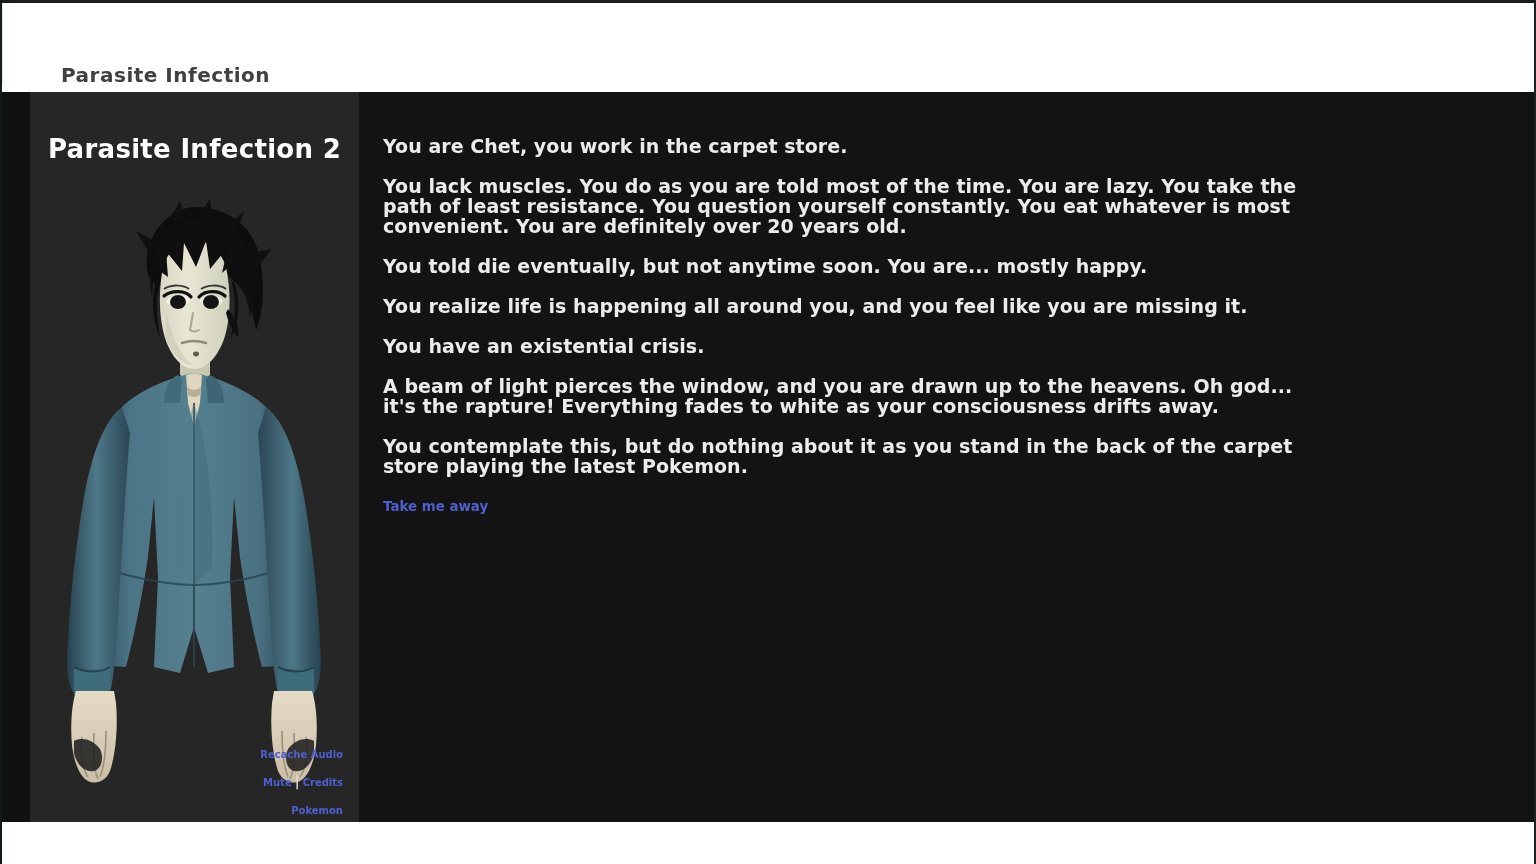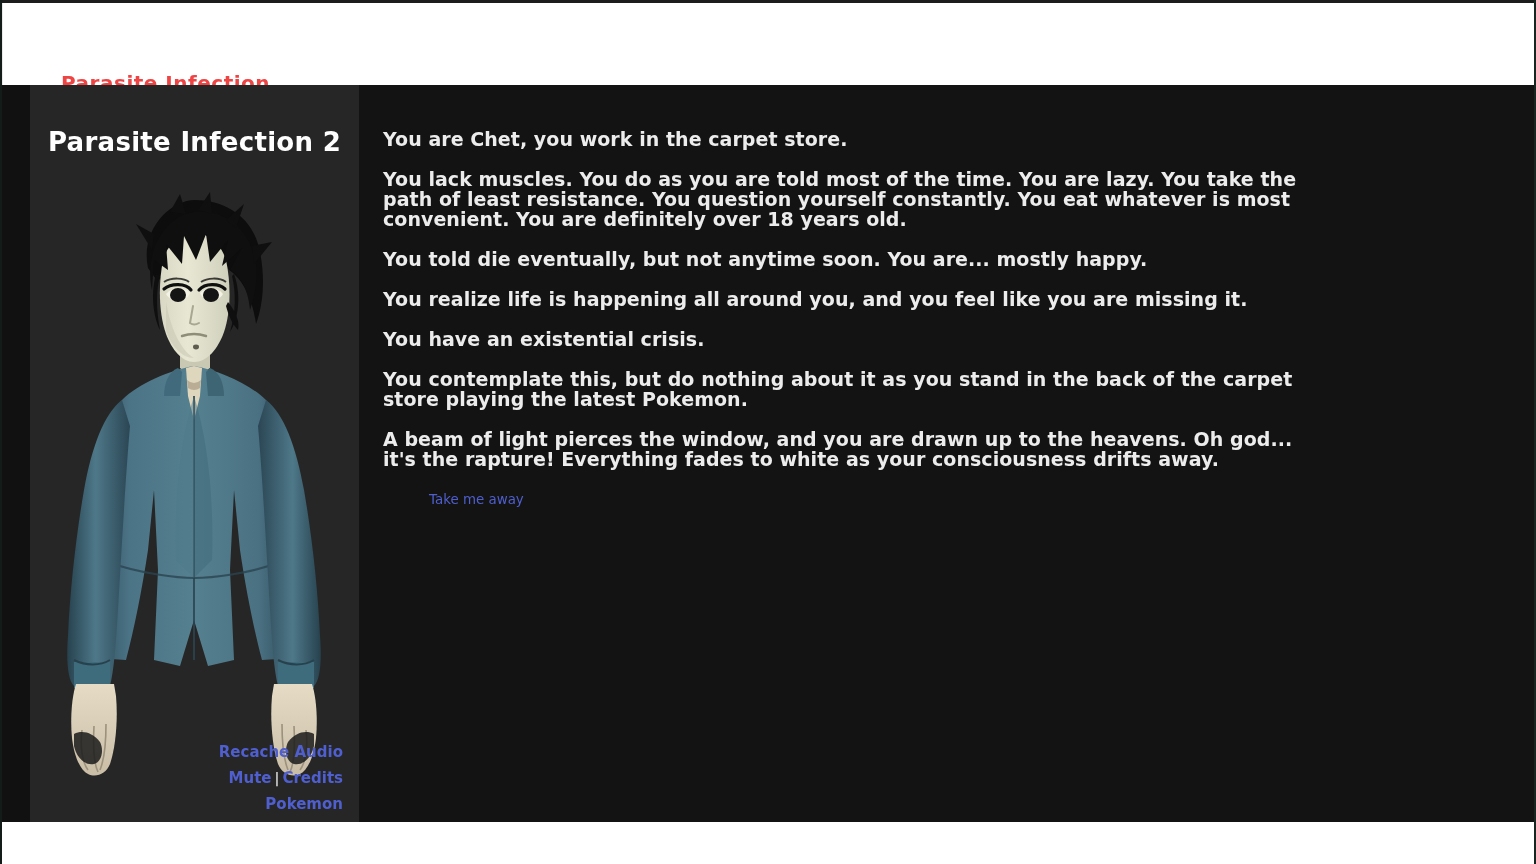--- a/index.html
+++ b/index.html
@@ -21,43 +21,43 @@
     width: 1536px; height: 4px;
     background: #1c1c1c;
   }
   #top-white-area {
     position: absolute; left: 2px; top: 3px;
     width: 1532px; height: 82px;
     background: #ffffff;
     border-left: 1px solid #e9e9e9;
   }
   #ghost-header {
-    position: absolute; left: 58px; top: 68px;
+    position: absolute; left: 58px; top: 60px;
     font-size: 20px; font-weight: bold;
-    color: #ef4444;
+    color: #404040;
     letter-spacing: 0.5px;
     white-space: nowrap;
     user-select: none;
     text-align: center;
   }
   #left-edge {
     position: absolute; left: 0; top: 0;
     width: 2px; height: 864px;
     background: #141c1a;
   }
   #right-edge {
     position: absolute; right: 0; top: 0;
     width: 2px; height: 864px;
     background: #1a2420;
   }
 
   
   #app {
     position: absolute;
-    left: 2px; top: 85px;
+    left: 2px; top: 92px;
     width: 1532px; height: 737px;
     background: #111111;
     display: flex;
     padding-left: 28px;
   }
 
   
   #sidebar {
     position: relative;
     width: 329px; height: 737px;
@@ -84,21 +84,21 @@
 
   
   #sidebar-links {
     position: absolute;
     right: 16px; bottom: 5px;
     text-align: right;
     line-height: 26px;
   }
   .side-link {
     color: #4f5fcf;
-    font-size: 15px;
+    font-size: 10px;
     font-weight: bold;
     text-decoration: none;
     cursor: pointer;
     white-space: nowrap;
   }
   .sep { color: #d8d8d8; font-weight: bold; font-size: 13.5px; padding: 0 3px; }
   .link-row { display: block; }
 
   
   #main {
@@ -115,25 +115,24 @@
     font-weight: bold;
     line-height: 20px;
     max-width: 944px;
     margin-bottom: 20px;
     letter-spacing: 0.05px;
   }
   #choice-link {
     display: inline-block;
     color: #4f5fcf;
     font-size: 13.4px;
-    font-weight: normal;
+    font-weight: bold;
     text-decoration: none;
     cursor: pointer;
     margin-top: 1px;
-    margin-left: 46px;
   }
 
   
   #bottom-white {
     position: absolute; left: 2px; top: 822px;
     width: 1532px; height: 42px;
     background: #ffffff;
   }
 </style>
 </head>
@@ -299,24 +298,24 @@
         </span>
         <span class="link-row">
           <a class="side-link" href="#">Pokemon</a>
         </span>
       </div>
 
     </div>
 
     <div id="main">
       <p class="para">You are Chet, you work in the carpet store.</p>
-      <p class="para">You lack muscles. You do as you are told most of the time. You are lazy. You take the path of least resistance. You question yourself constantly. You eat whatever is most convenient. You are definitely over 18 years old.</p>
+      <p class="para">You lack muscles. You do as you are told most of the time. You are lazy. You take the path of least resistance. You question yourself constantly. You eat whatever is most convenient. You are definitely over 20 years old.</p>
       <p class="para">You told die eventually, but not anytime soon. You are... mostly happy.</p>
       <p class="para">You realize life is happening all around you, and you feel like you are missing it.</p>
       <p class="para">You have an existential crisis.</p>
+      <p class="para">A beam of light pierces the window, and you are drawn up to the heavens. Oh god... it's the rapture! Everything fades to white as your consciousness drifts away.</p>
       <p class="para">You contemplate this, but do nothing about it as you stand in the back of the carpet store playing the latest Pokemon.</p>
-      <p class="para">A beam of light pierces the window, and you are drawn up to the heavens. Oh god... it's the rapture! Everything fades to white as your consciousness drifts away.</p>
       <a id="choice-link" href="#">Take me away</a>
     </div>
   </div>
 
   <div id="bottom-white"></div>
 </div>
 
 </body></html>

